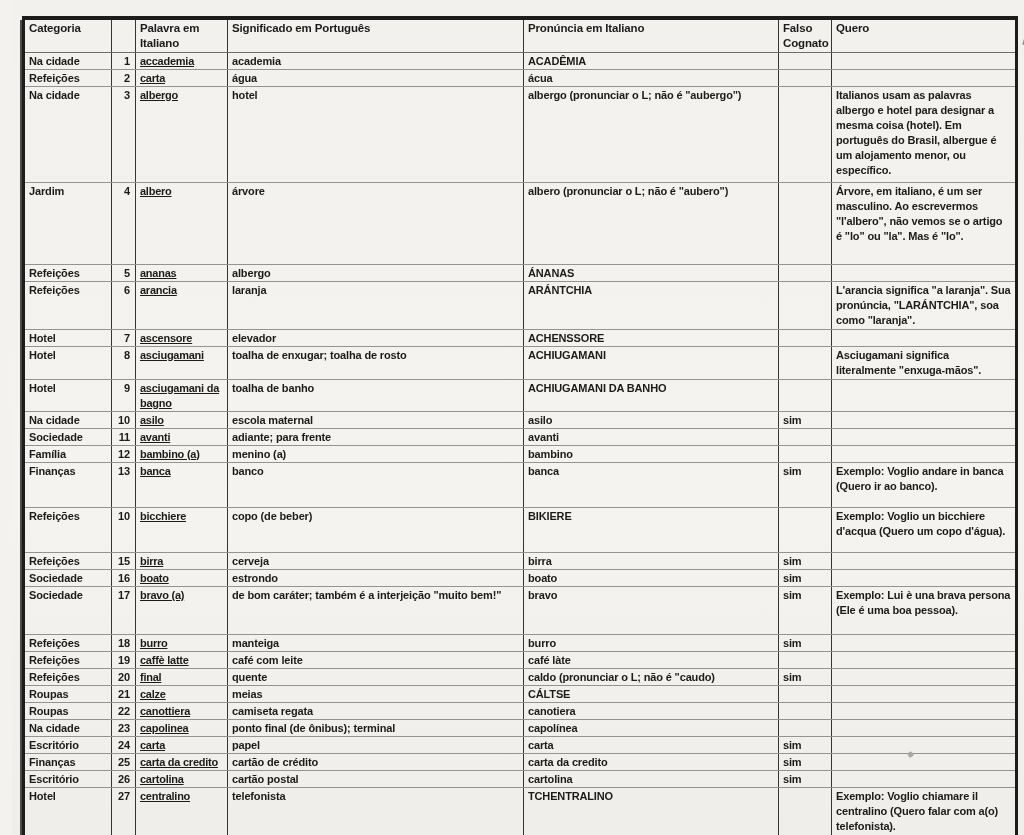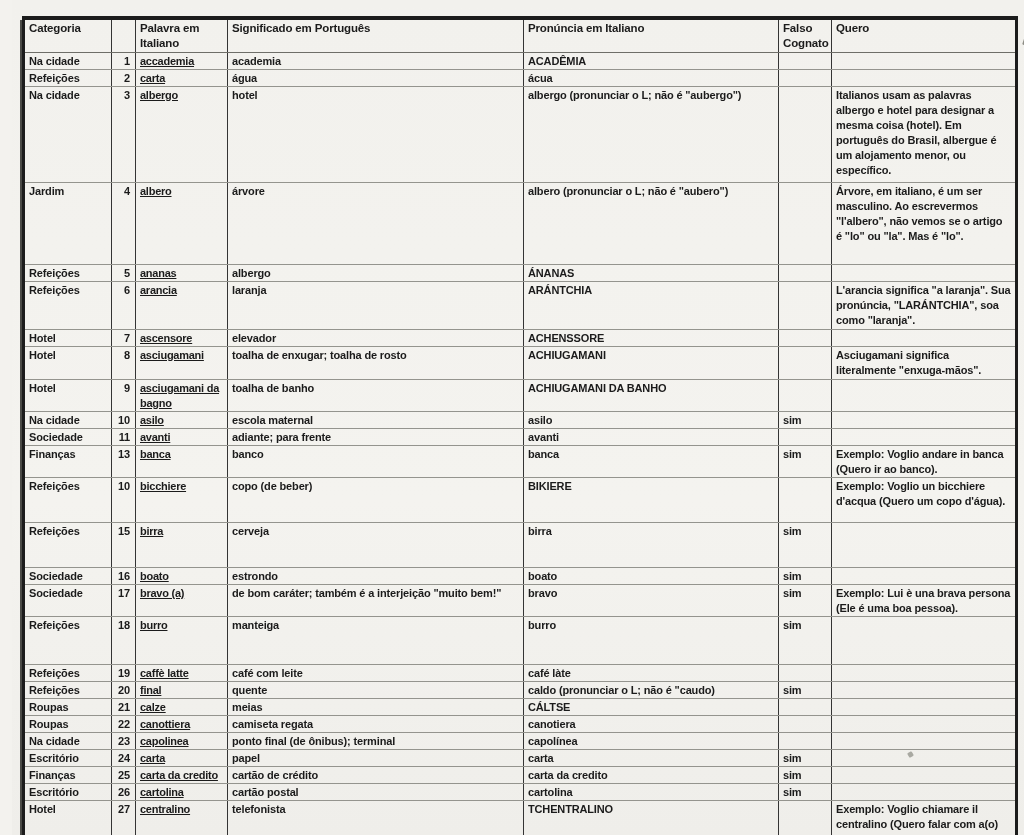--- a/index.html
+++ b/index.html
@@ -208,20 +208,29 @@
         <tr>
           <td class="col-categoria">Sociedade</td>
           <td class="col-num">11</td>
           <td class="col-palavra">avanti</td>
           <td class="col-significado">adiante; para frente</td>
           <td class="col-pronuncia">avanti</td>
           <td class="col-falso"></td>
           <td class="col-nota"></td>
         </tr>
         <tr>
+          <td class="col-categoria">Família</td>
+          <td class="col-num">12</td>
+          <td class="col-palavra">bambino (a)</td>
+          <td class="col-significado">menino (a)</td>
+          <td class="col-pronuncia">bambino</td>
+          <td class="col-falso"></td>
+          <td class="col-nota"></td>
+        </tr>
+        <tr>
           <td class="col-categoria">Finanças</td>
           <td class="col-num">13</td>
           <td class="col-palavra">banca</td>
           <td class="col-significado">banco</td>
           <td class="col-pronuncia">banca</td>
           <td class="col-falso">sim</td>
           <td class="col-nota">Exemplo: Voglio andare in banca (Quero ir ao banco).</td>
         </tr>
         <tr>
           <td class="col-categoria">Refeições</td>

